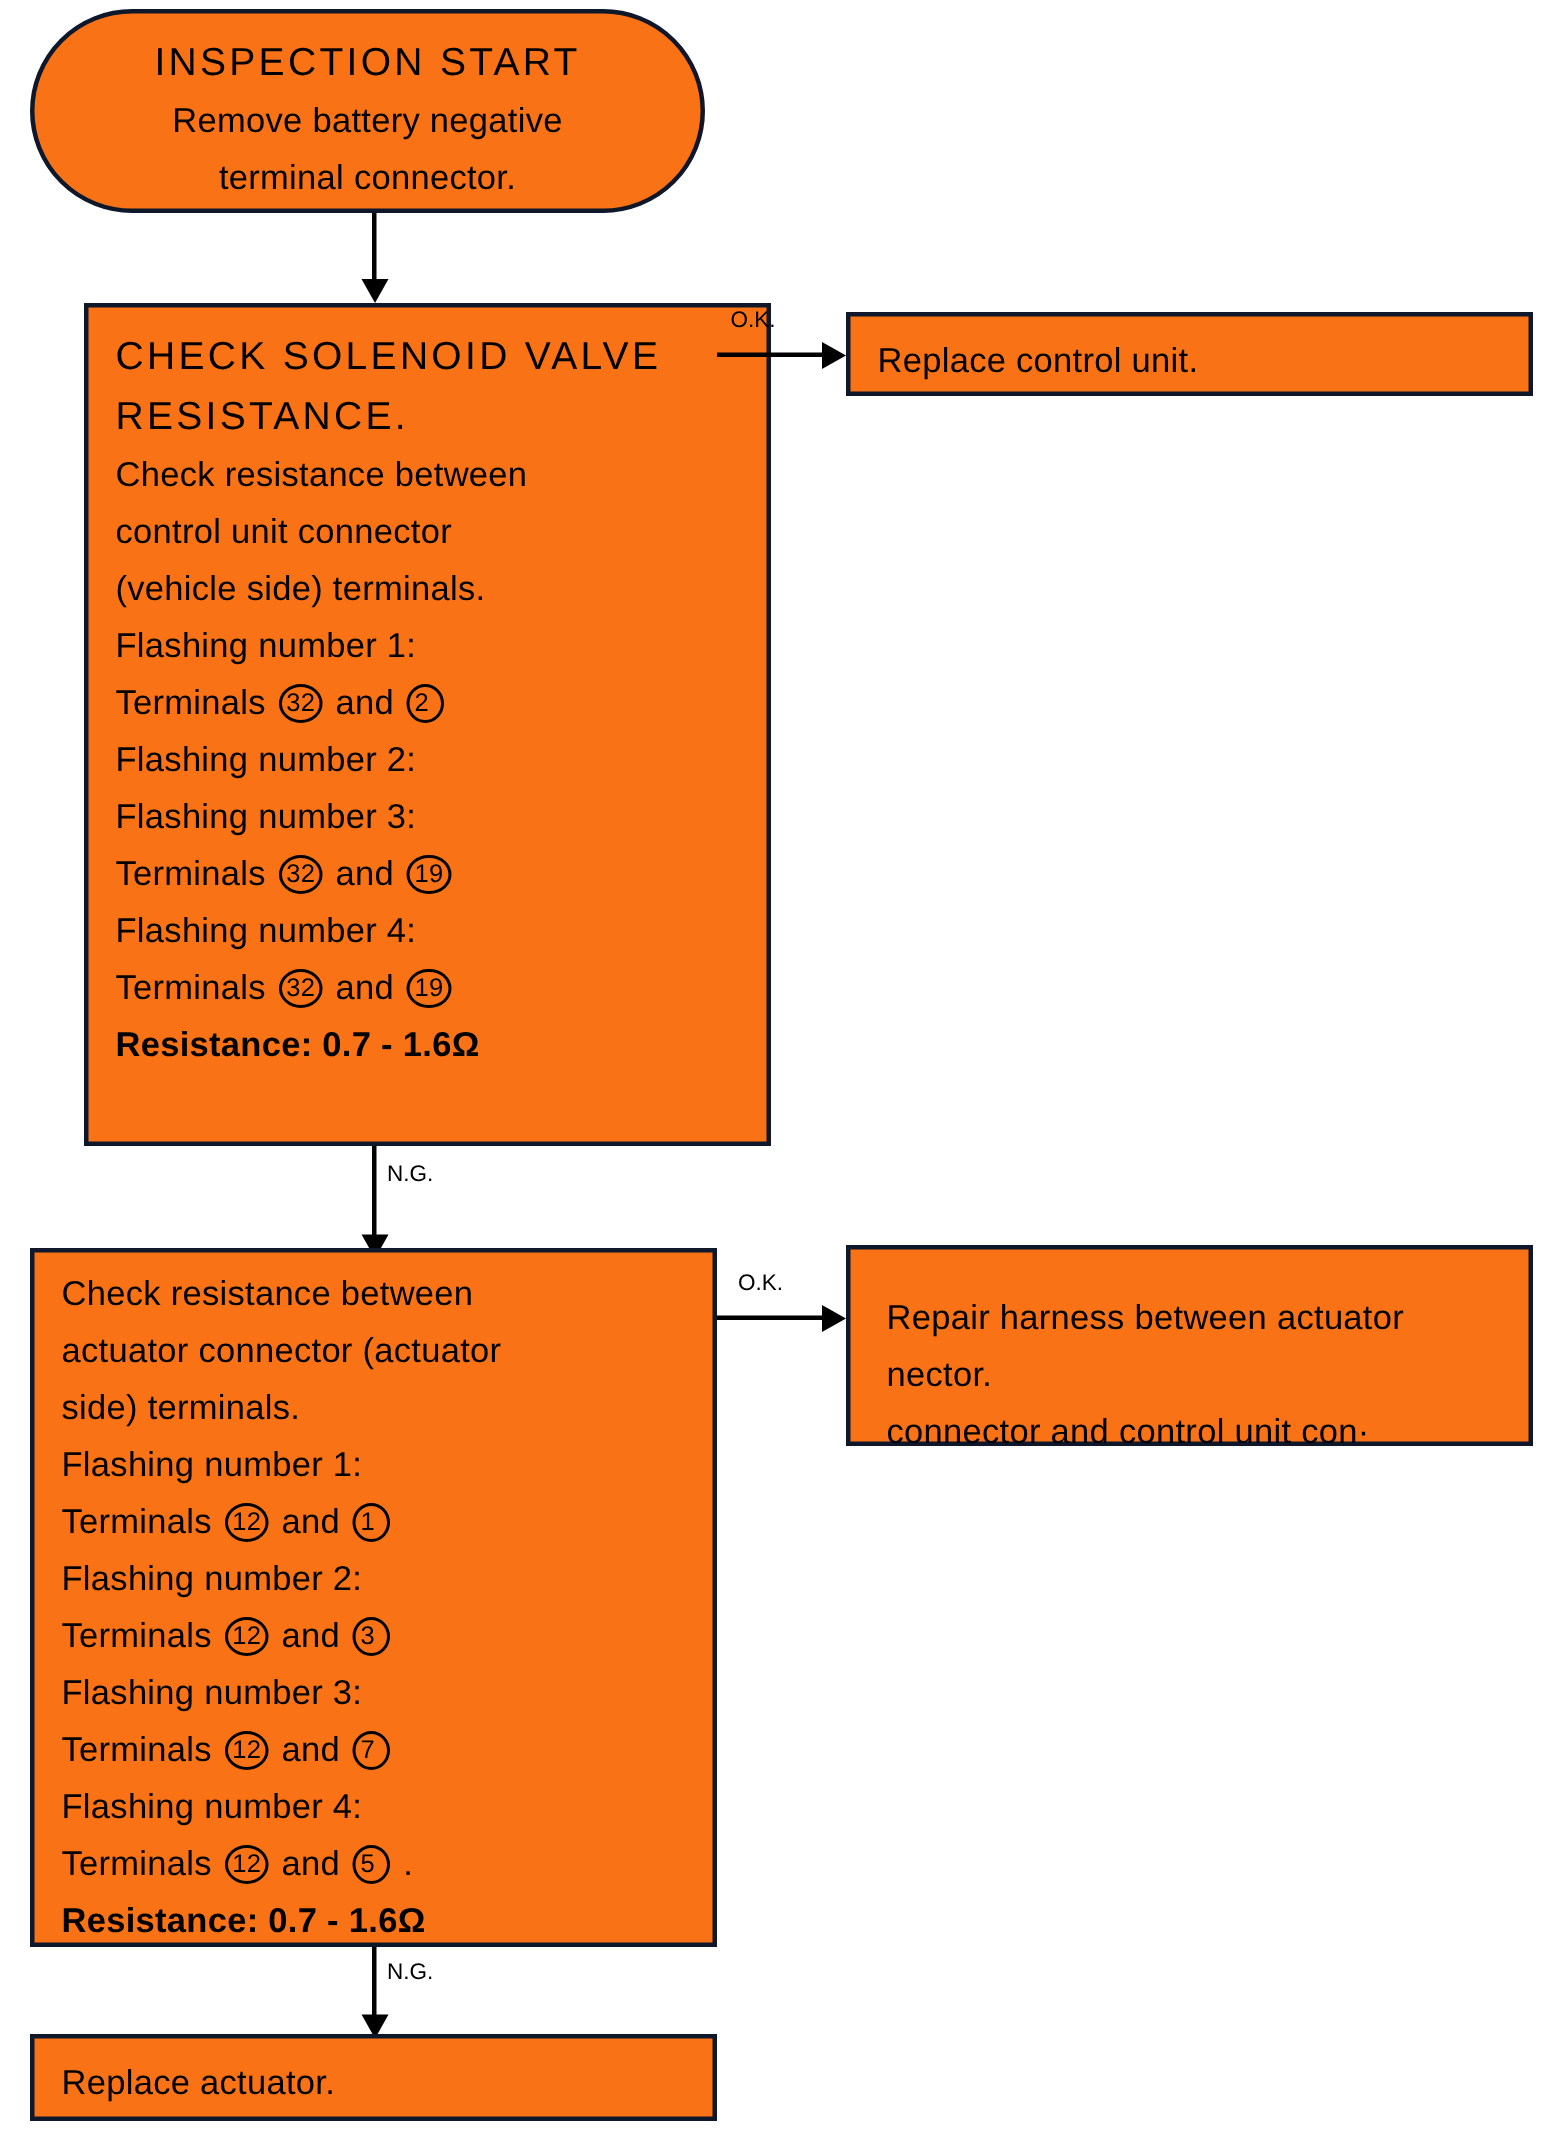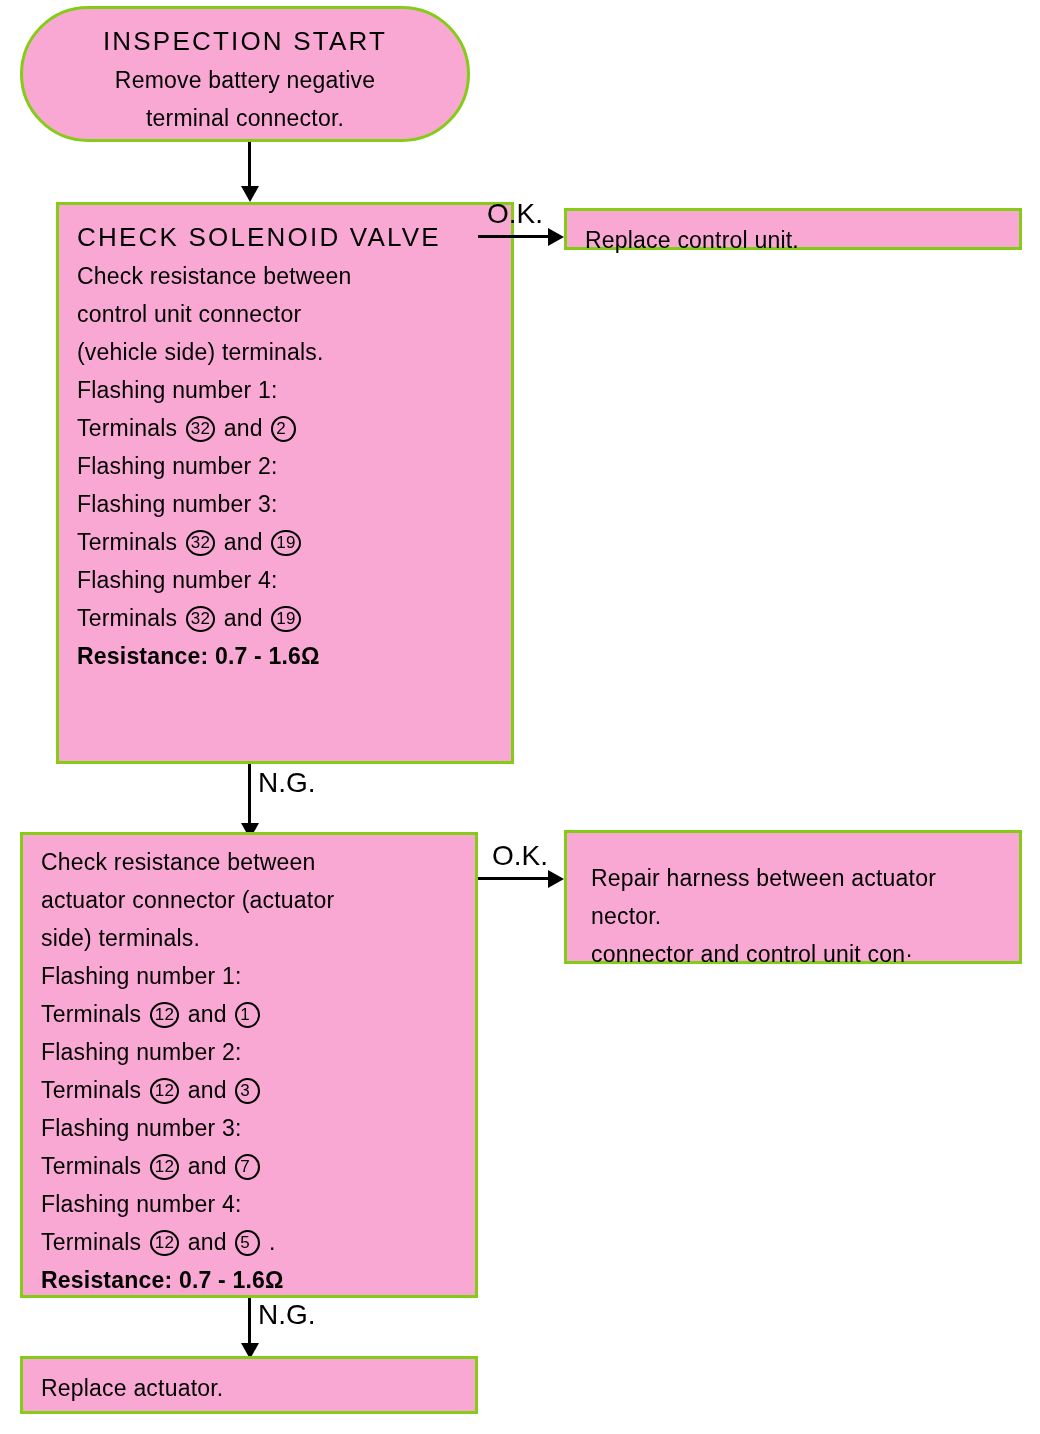--- a/index.html
+++ b/index.html
@@ -21,22 +21,22 @@
     left: 0;
     top: 0;
     width: 1040px;
     height: 1434px;
   }
 
   
   .node {
     position: absolute;
     box-sizing: border-box;
-    border: 3px solid #84cc16;
-    background: #f9a8d4;
+    border: 3px solid #0f172a;
+    background: #f97316;
   }
   .node.start {
     border-radius: 70px;
   }
 
   .node-body {
     padding: 10px 18px 8px 18px;
   }
 
   .line {
@@ -93,21 +93,21 @@
   .arrow-right {
     position: absolute;
     width: 0;
     height: 0;
     border-top: 9px solid transparent;
     border-bottom: 9px solid transparent;
     border-left: 16px solid #000;
   }
   .edge-label {
     position: absolute;
-    font-size: 28px;
+    font-size: 15px;
     line-height: 22px;
     white-space: nowrap;
   }
 </style>
 </head>
 <body>
 
 <div class="stage">
 
   <div class="node start" style="left:20px; top:6px; width:450px; height:136px;">
@@ -117,20 +117,21 @@
       <div class="line center">terminal connector.</div>
     </div>
   </div>
 
   <div class="vline" style="left:248px; top:142px; height:50px;"></div>
   <div class="arrow-down" style="left:241px; top:186px;"></div>
 
   <div class="node" style="left:20px; top:202px; width:458px; height:562px;margin-left:36px;">
     <div class="node-body" style="padding-top:12px;">
       <div class="line title">CHECK SOLENOID VALVE</div>
+      <div class="line title">RESISTANCE.</div>
       <div class="line">Check resistance between</div>
       <div class="line">control unit connector</div>
       <div class="line">(vehicle side) terminals.</div>
 
       <div class="line">Flashing number 1:</div>
       <div class="line">
         <span>Terminals</span>
         <span class="circ">32</span>
         <span>and</span>
         <span class="circ">2</span>
@@ -155,21 +156,21 @@
       </div>
 
       <div class="line bold">Resistance:  0.7 - 1.6Ω</div>
     </div>
   </div>
 
   <div class="hline" style="left:478px; top:235px; width:76px;"></div>
   <div class="arrow-right" style="left:548px; top:228px;"></div>
   <div class="edge-label" style="left:487px; top:203px;">O.K.</div>
 
-  <div class="node" style="left:564px; top:208px; width:458px; height:42px;">
+  <div class="node" style="left:564px; top:208px; width:458px; height:56px;">
     <div class="node-body" style="padding-top:10px;">
       <div class="line">Replace control unit.</div>
     </div>
   </div>
 
   <div class="vline" style="left:248px; top:764px; height:68px;"></div>
   <div class="arrow-down" style="left:241px; top:823px;"></div>
   <div class="edge-label" style="left:258px; top:772px;">N.G.</div>
 
   <div class="node" style="left:20px; top:832px; width:458px; height:466px;">

